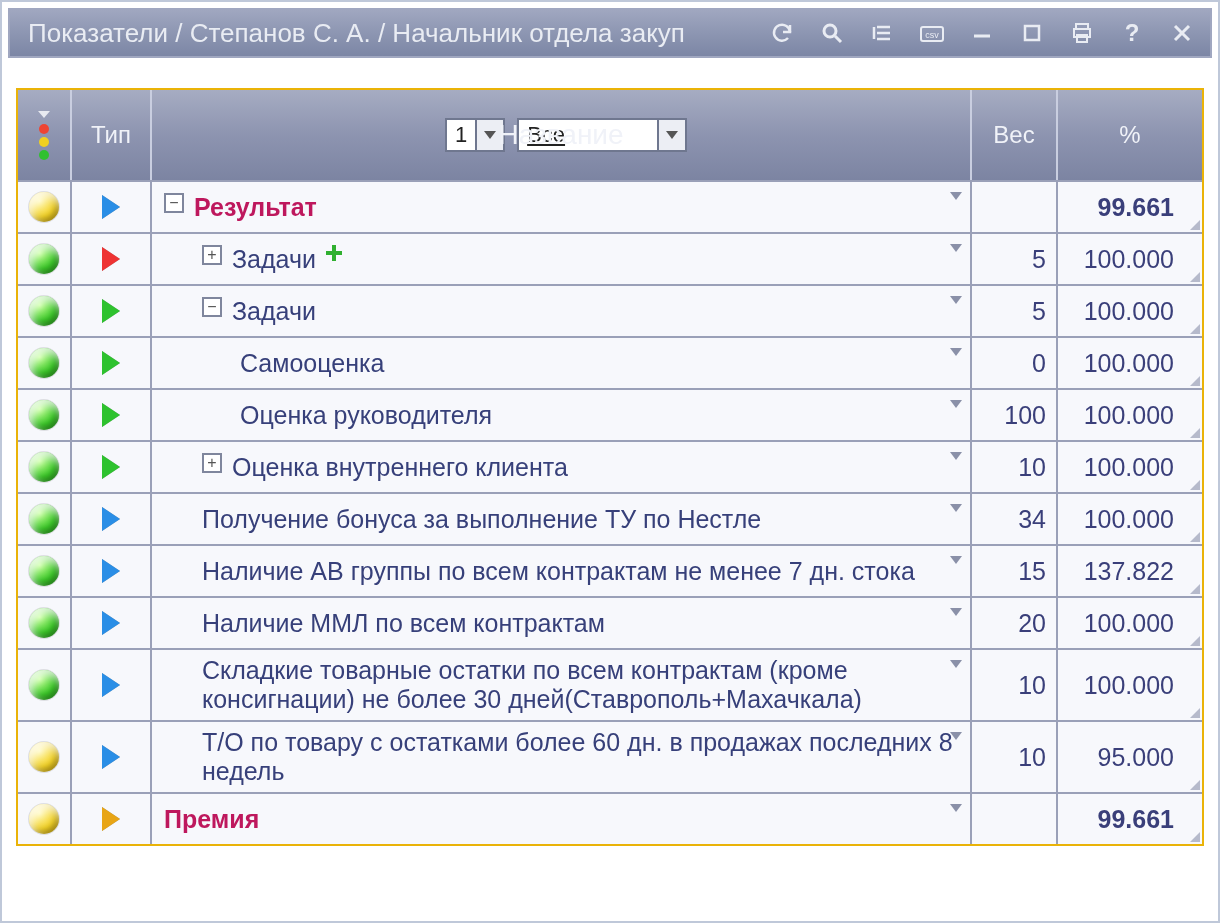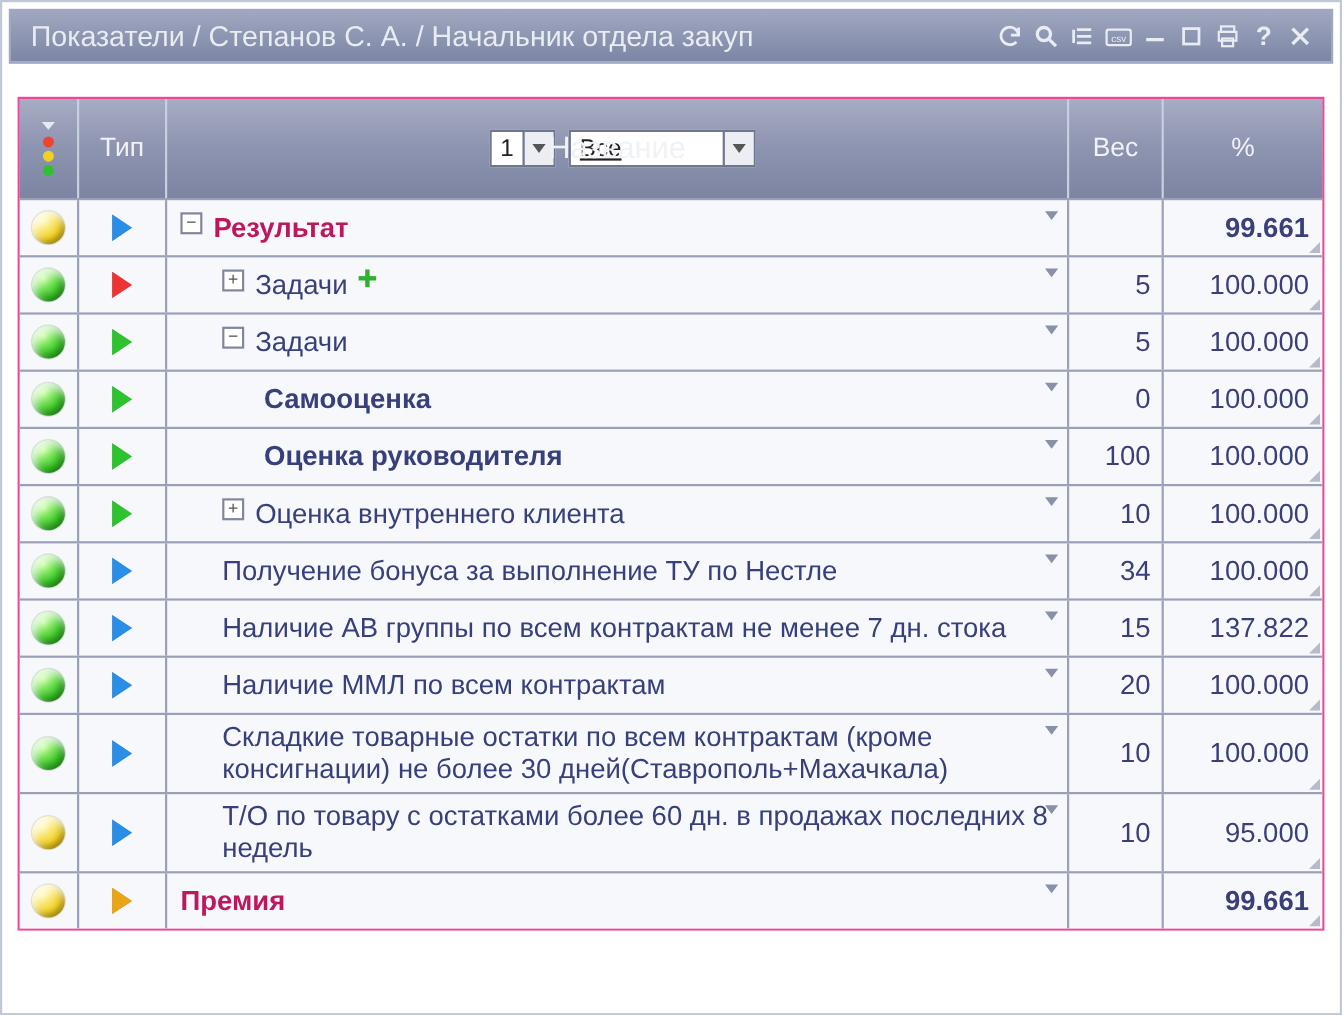--- a/index.html
+++ b/index.html
@@ -29,40 +29,40 @@
     color: #e9ecf3;
     flex: 0 0 auto;
     white-space: nowrap;
     overflow: hidden;
     max-width: 760px;
   }
   .titlebar .toolbar {
     margin-left: auto;
     display: flex;
     align-items: center;
-    gap: 5px;
+    gap: 22px;
   }
   .titlebar .tool-icon {
     width: 28px;
     height: 28px;
     display: flex;
     align-items: center;
     justify-content: center;
     color: #e9ecf3;
     cursor: pointer;
   }
   .titlebar .tool-icon svg { display: block; }
 
   
   .content {
     margin-top: 30px;
     padding: 0 8px;
   }
   .grid {
-    border: 2px solid #ec4899;
+    border: 2px solid #eab308;
     font-size: 24px;
   }
 
   
   .hdr {
     display: flex;
     background: linear-gradient(to bottom, #a6acc2 0%, #8d94b0 50%, #7c84a2 100%);
     color: #f0f2f8;
     height: 90px;
     align-items: stretch;
@@ -117,21 +117,21 @@
     border-right:2px solid #9aa0b8;
     display:flex; align-items:center;
     position:relative;
   }
   .row .cell:last-child { border-right:none; }
 
   .cell.status { width:54px; flex:0 0 54px; justify-content:center; }
   .cell.type   { width:80px; flex:0 0 80px; justify-content:center; }
   .cell.name   { flex:1 1 auto; padding:6px 12px; color:#3a3f7a; font-size:25px; }
   .cell.weight { width:86px; flex:0 0 86px; justify-content:flex-end; padding-right:10px; color:#3a3f7a; font-size:25px; }
-  .cell.pct    { width:144px; flex:0 0 144px; justify-content:flex-end; padding-right:12px; color:#3a3f7a; font-size:25px; position:relative; }
+  .cell.pct    { width:144px; flex:0 0 144px; justify-content:flex-end; padding-right:28px; color:#3a3f7a; font-size:25px; position:relative; }
 
   .cell.pct .corner, .cell.weight .corner, .cell.name .mini-dd {
     position:absolute;
   }
   .cell.pct .corner {
     right:2px; bottom:2px; width:0;height:0;
     border-left:10px solid transparent; border-bottom:10px solid #b6bacb;
   }
   .cell.name .mini-dd {
     right:8px; top:10px;
@@ -161,21 +161,21 @@
   
   .treebox {
     display:inline-flex; width:20px; height:20px; border:2px solid #7f869d; background:#fff;
     align-items:center; justify-content:center; font-size:16px; line-height:1; color:#555;
     margin-right:10px; flex:0 0 auto;
   }
 
   .name-content { display:flex; align-items:flex-start; width:100%; }
   .indent-0 { padding-left: 0px; }
   .indent-1 { padding-left: 38px; }
-  .indent-2 { padding-left: 76px; font-weight: bold; }
+  .indent-2 { padding-left: 76px; }
 
   .plus-green {
     display:inline-block; width:16px; height:16px; position:relative; margin-left:10px;
   }
   .plus-green::before, .plus-green::after {
     content:""; position:absolute; background:#30b030;
   }
   .plus-green::before { left:6px; top:0; width:4px; height:16px; }
   .plus-green::after  { top:6px; left:0; height:4px; width:16px; }
 

